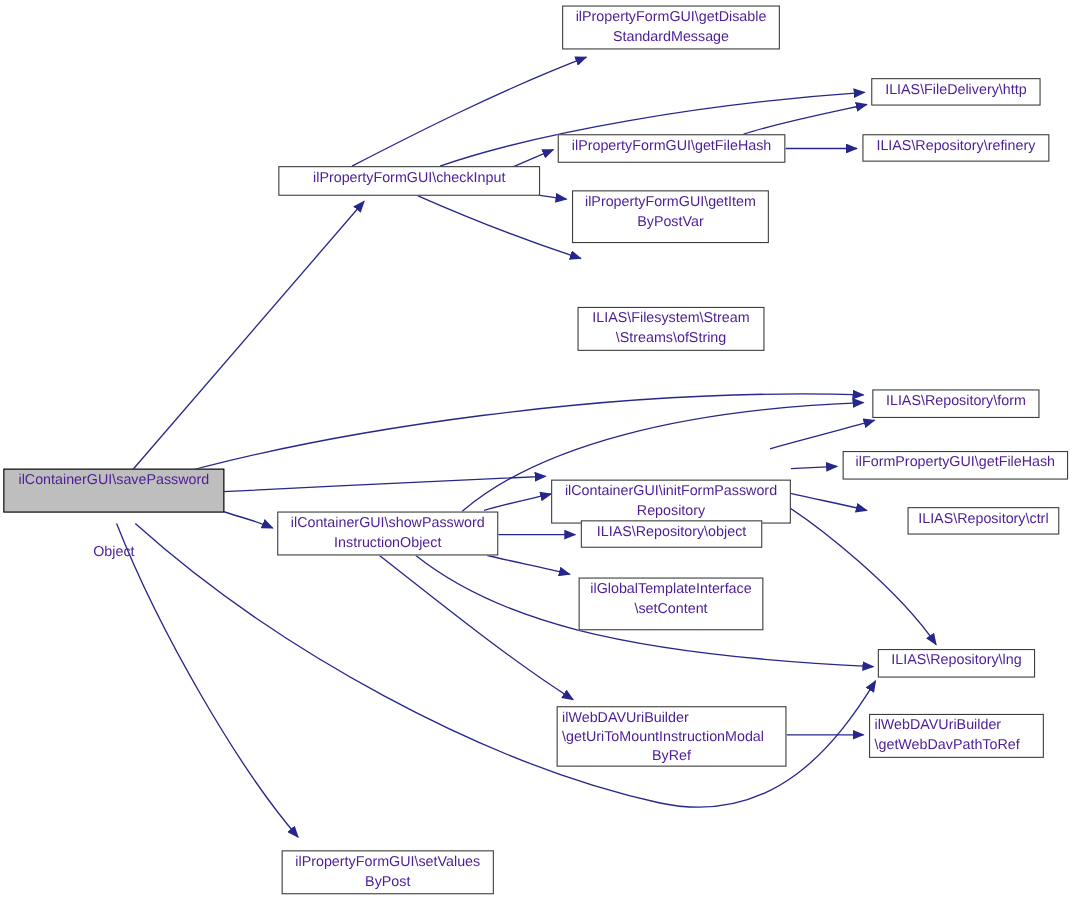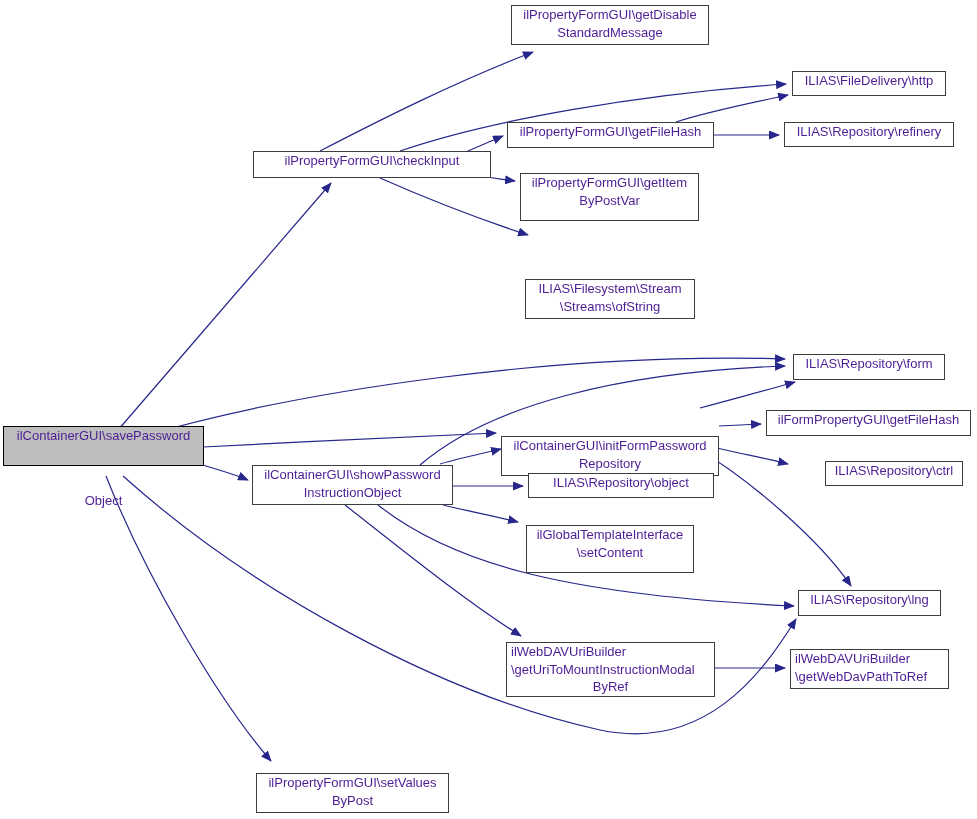--- a/index.html
+++ b/index.html
@@ -90,21 +90,21 @@
       <div class="node" style="left: 766px; top: 410px; width: 205px; height: 26px;">
         <div class="line">ilFormPropertyGUI\getFileHash</div>
       </div>
       <div class="node" style="left: 825px; top: 461px; width: 138px; height: 25px;">
         <div class="line">ILIAS\Repository\ctrl</div>
       </div>
       <div class="node" style="left: 252px; top: 465px; width: 201px; height: 40px;">
         <div class="line">ilContainerGUI\showPassword</div>
         <div class="line">InstructionObject</div>
       </div>
-      <div class="node" style="left: 528px; top: 473px; width: 186px; height: 25px;">
+      <div class="node" style="left: 528px; top: 473px; width: 165px; height: 25px;">
         <div class="line">ILIAS\Repository\object</div>
       </div>
       <div class="node" style="left: 526px; top: 525px; width: 168px; height: 48px;">
         <div class="line">ilGlobalTemplateInterface</div>
         <div class="line">\setContent</div>
       </div>
       <div class="node" style="left: 798px; top: 590px; width: 143px; height: 26px;">
         <div class="line">ILIAS\Repository\lng</div>
       </div>
       <div class="node" style="left: 506px; top: 642px; width: 209px; height: 55px;">

